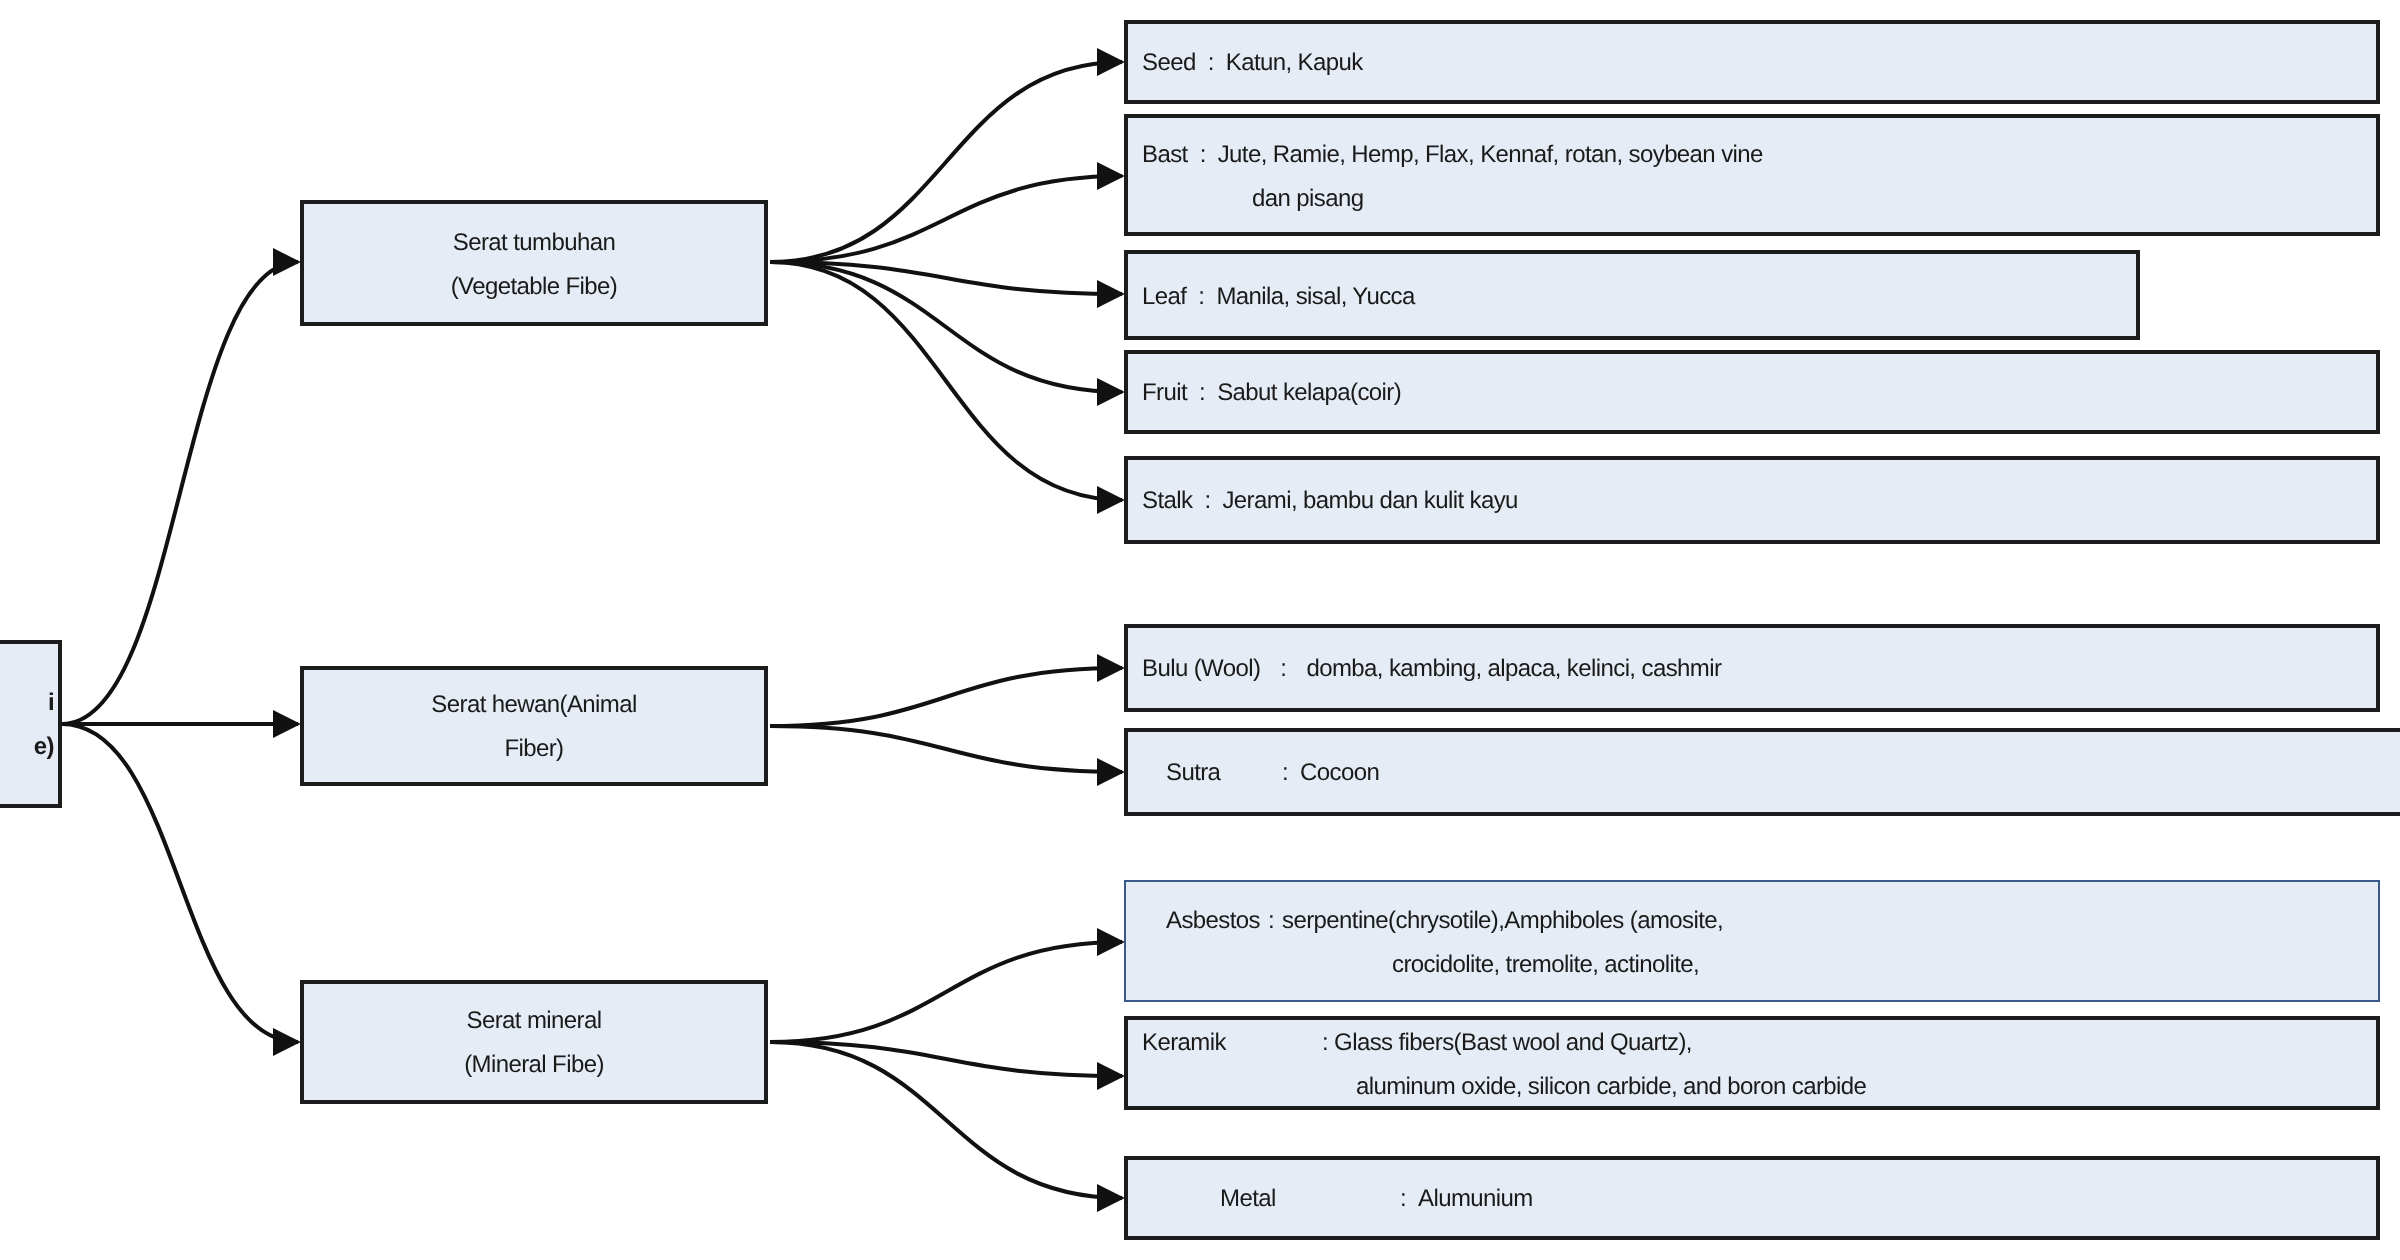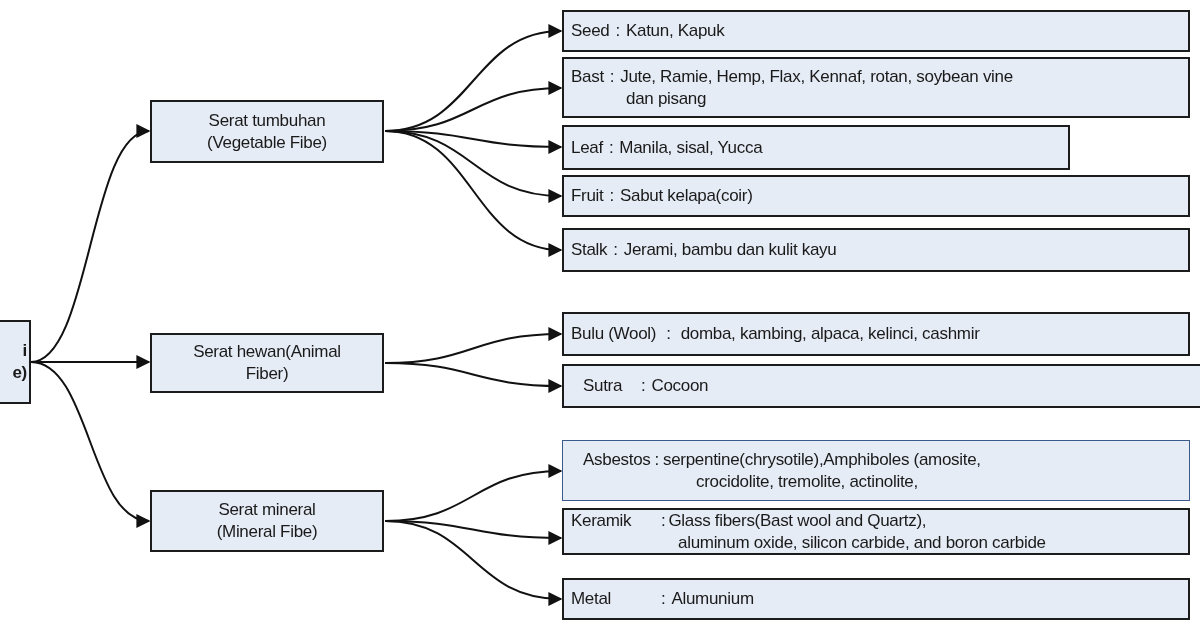--- a/index.html
+++ b/index.html
@@ -1,20 +1,20 @@
 <!DOCTYPE html>
 <html><head>
   <meta charset="utf-8">
   <style>
     html, body { margin: 0; padding: 0; background: #ffffff; }
     body { width: 1200px; height: 630px; position: relative; overflow: hidden;
            font-family: "Liberation Sans", sans-serif; color: #1a1a1a; }
     #edges { position: absolute; left: 0; top: 0; width: 1200px; height: 630px; }
     .box { position: absolute; box-sizing: border-box; background: #e6ecf6;
-           border: 2px solid #1c1c1c; font-size: 17px; line-height: 22px; letter-spacing: -0.3px; }
+           border: 2px solid #1c1c1c; font-size: 12px; line-height: 22px; letter-spacing: -0.3px; }
     .box.blue { border-color: #3a5a8c; border-width: 1.5px; }
     .center { display: flex; flex-direction: column; justify-content: center; text-align: center; }
     .leaf { padding: 0 0 0 7px; display: flex; flex-direction: column; justify-content: center; }
     .row { white-space: nowrap; display: flex; }
     .lbl { display: inline-block; }
     .sep { display: inline-block; margin: 0 6px; }
     .cont { white-space: nowrap; }
     .root { font-weight: bold; text-align: right; padding-right: 2px; align-items: flex-end; }
   </style>
 </head>
@@ -122,17 +122,17 @@
 <div class="box leaf" style="left:562px; top:508px; width:628px; height:47px;">
   <div class="row">
       <span class="lbl" style="width:90px;">Keramik</span>
       <span class="sep" style="margin:0 3px 0 0;">:</span>
       <span>Glass fibers(Bast wool and Quartz),</span>
     </div>
   <div class="cont" style="padding-left:107px;">aluminum oxide, silicon carbide, and boron carbide</div>
 </div>
 <div class="box leaf" style="left:562px; top:578px; width:628px; height:42px;">
   <div class="row">
-      <span class="lbl" style="width:90px;">Metal</span>
+      <span class="lbl" style="width:90px;margin-left:39px;">Metal</span>
       <span class="sep" style="margin:0 6px 0 0;">:</span>
       <span>Alumunium</span>
     </div>
 </div>
 
 </body></html>

